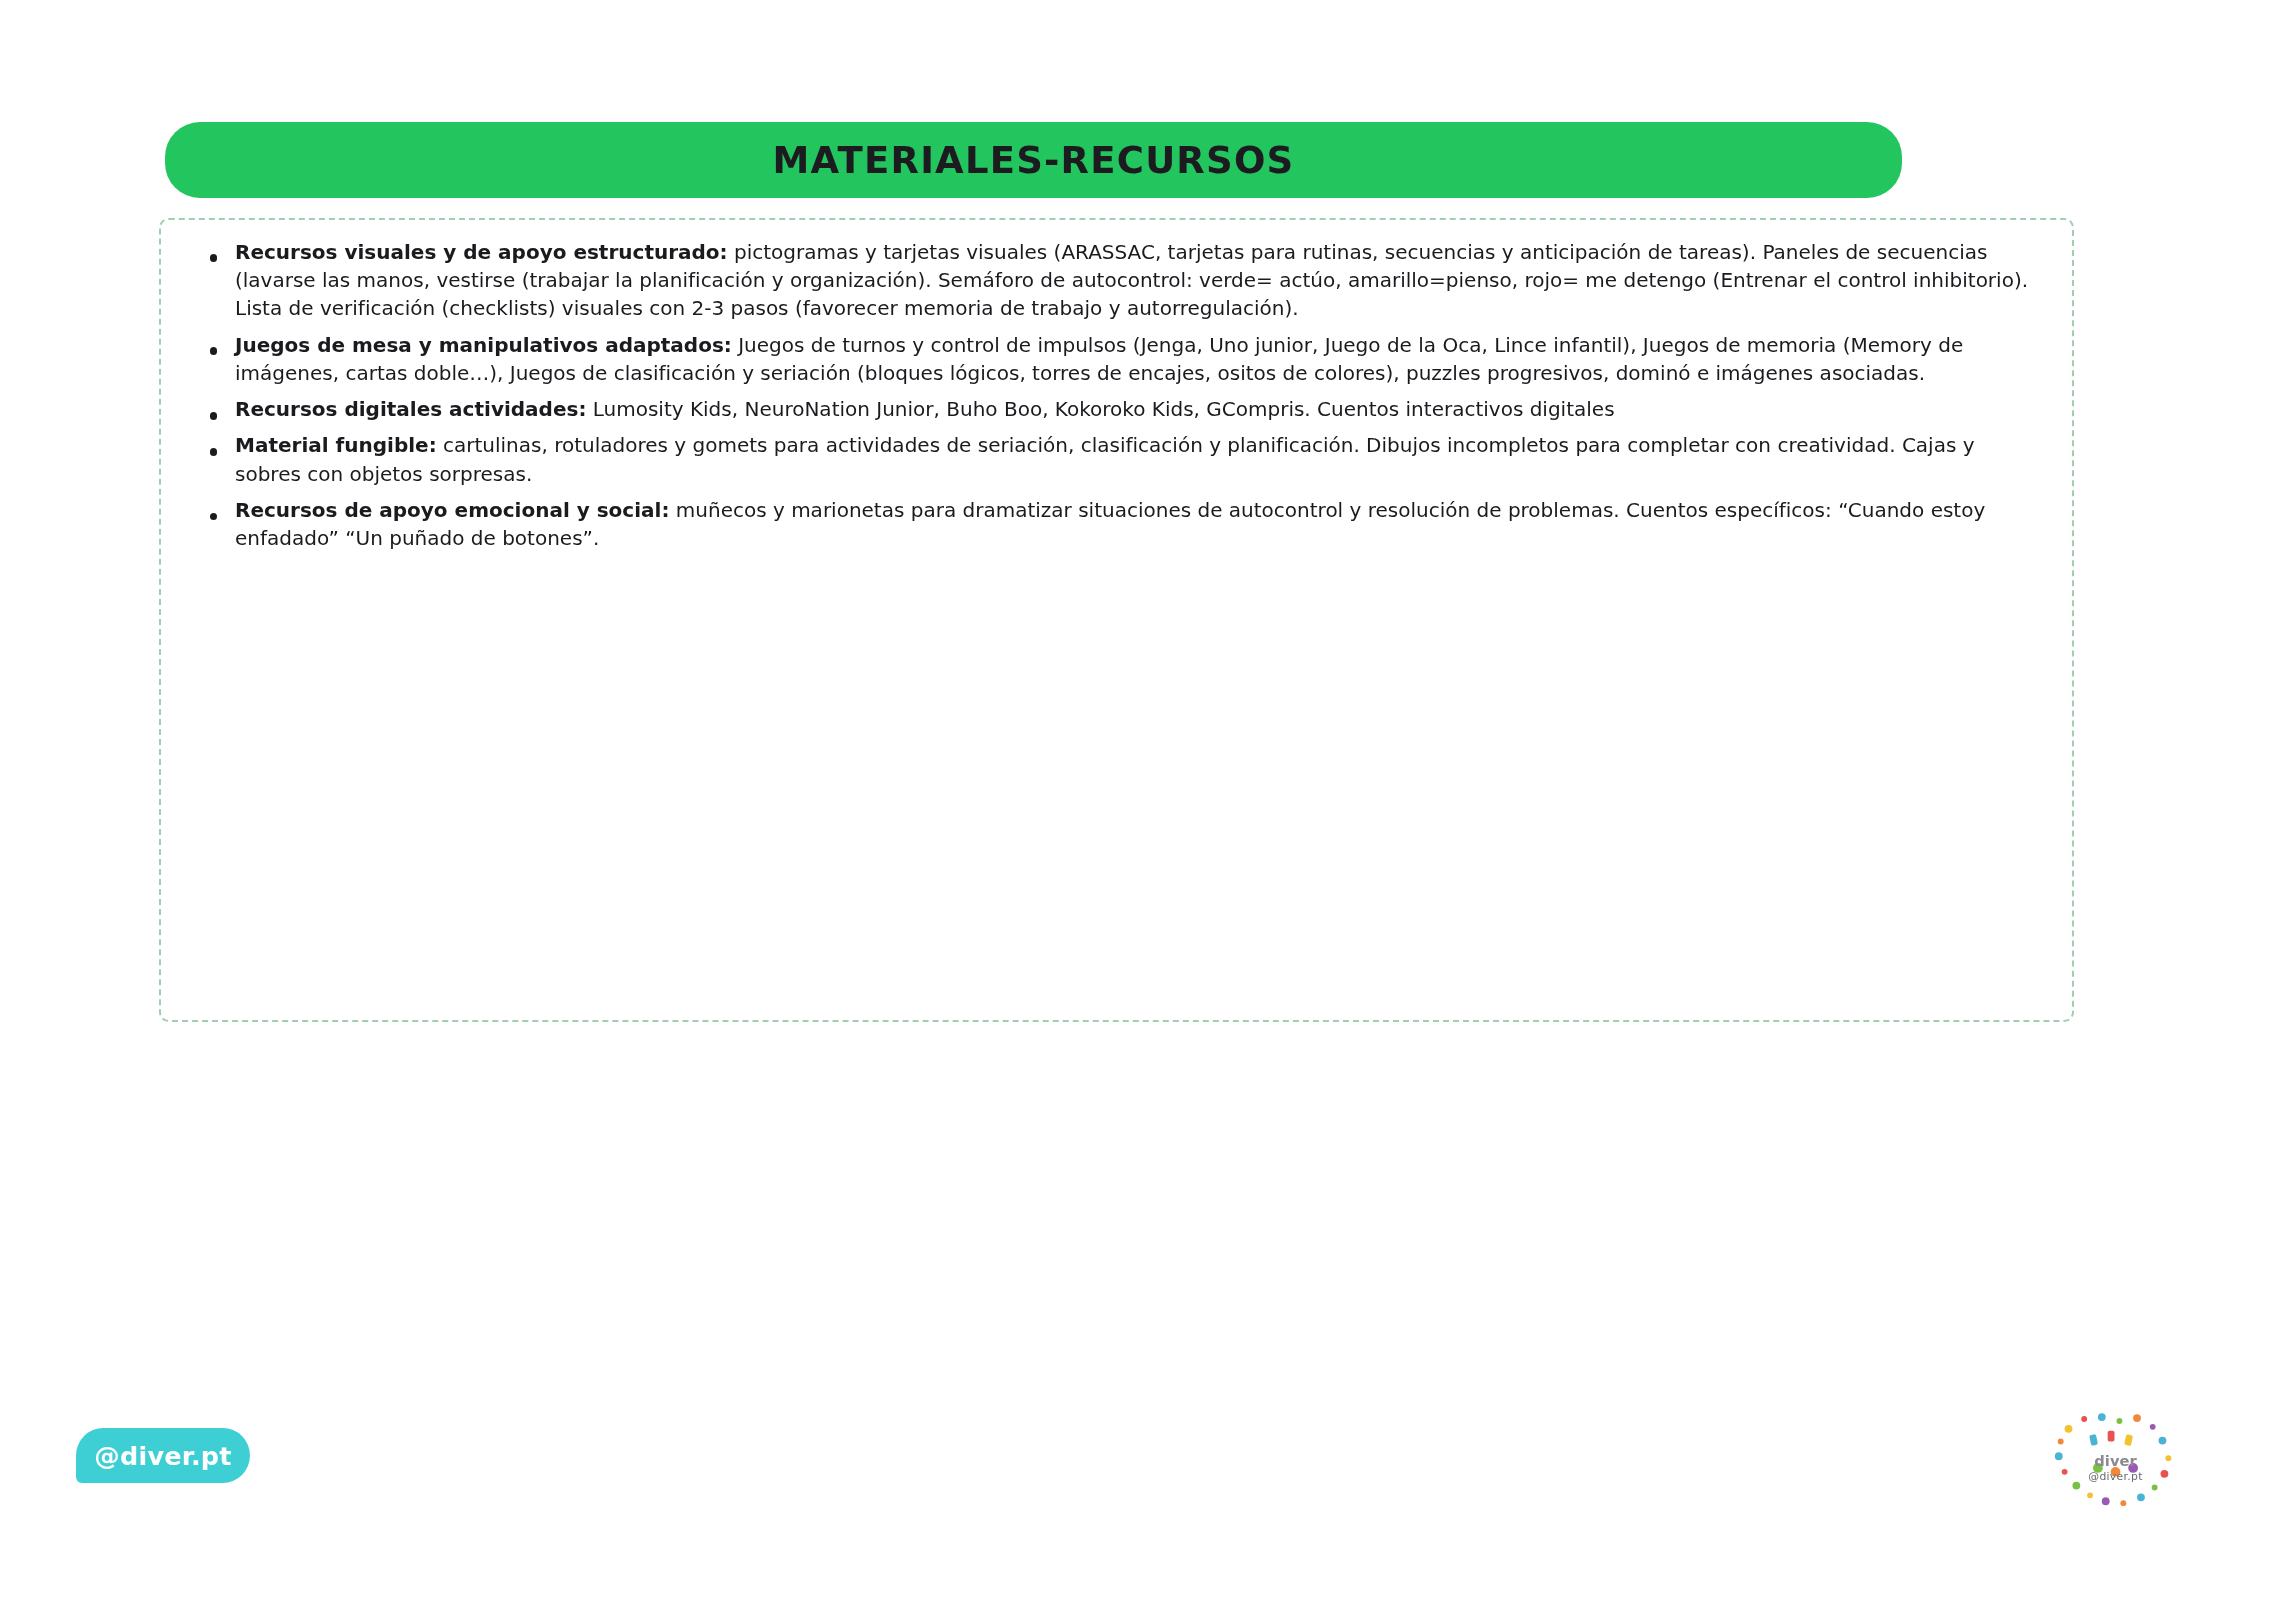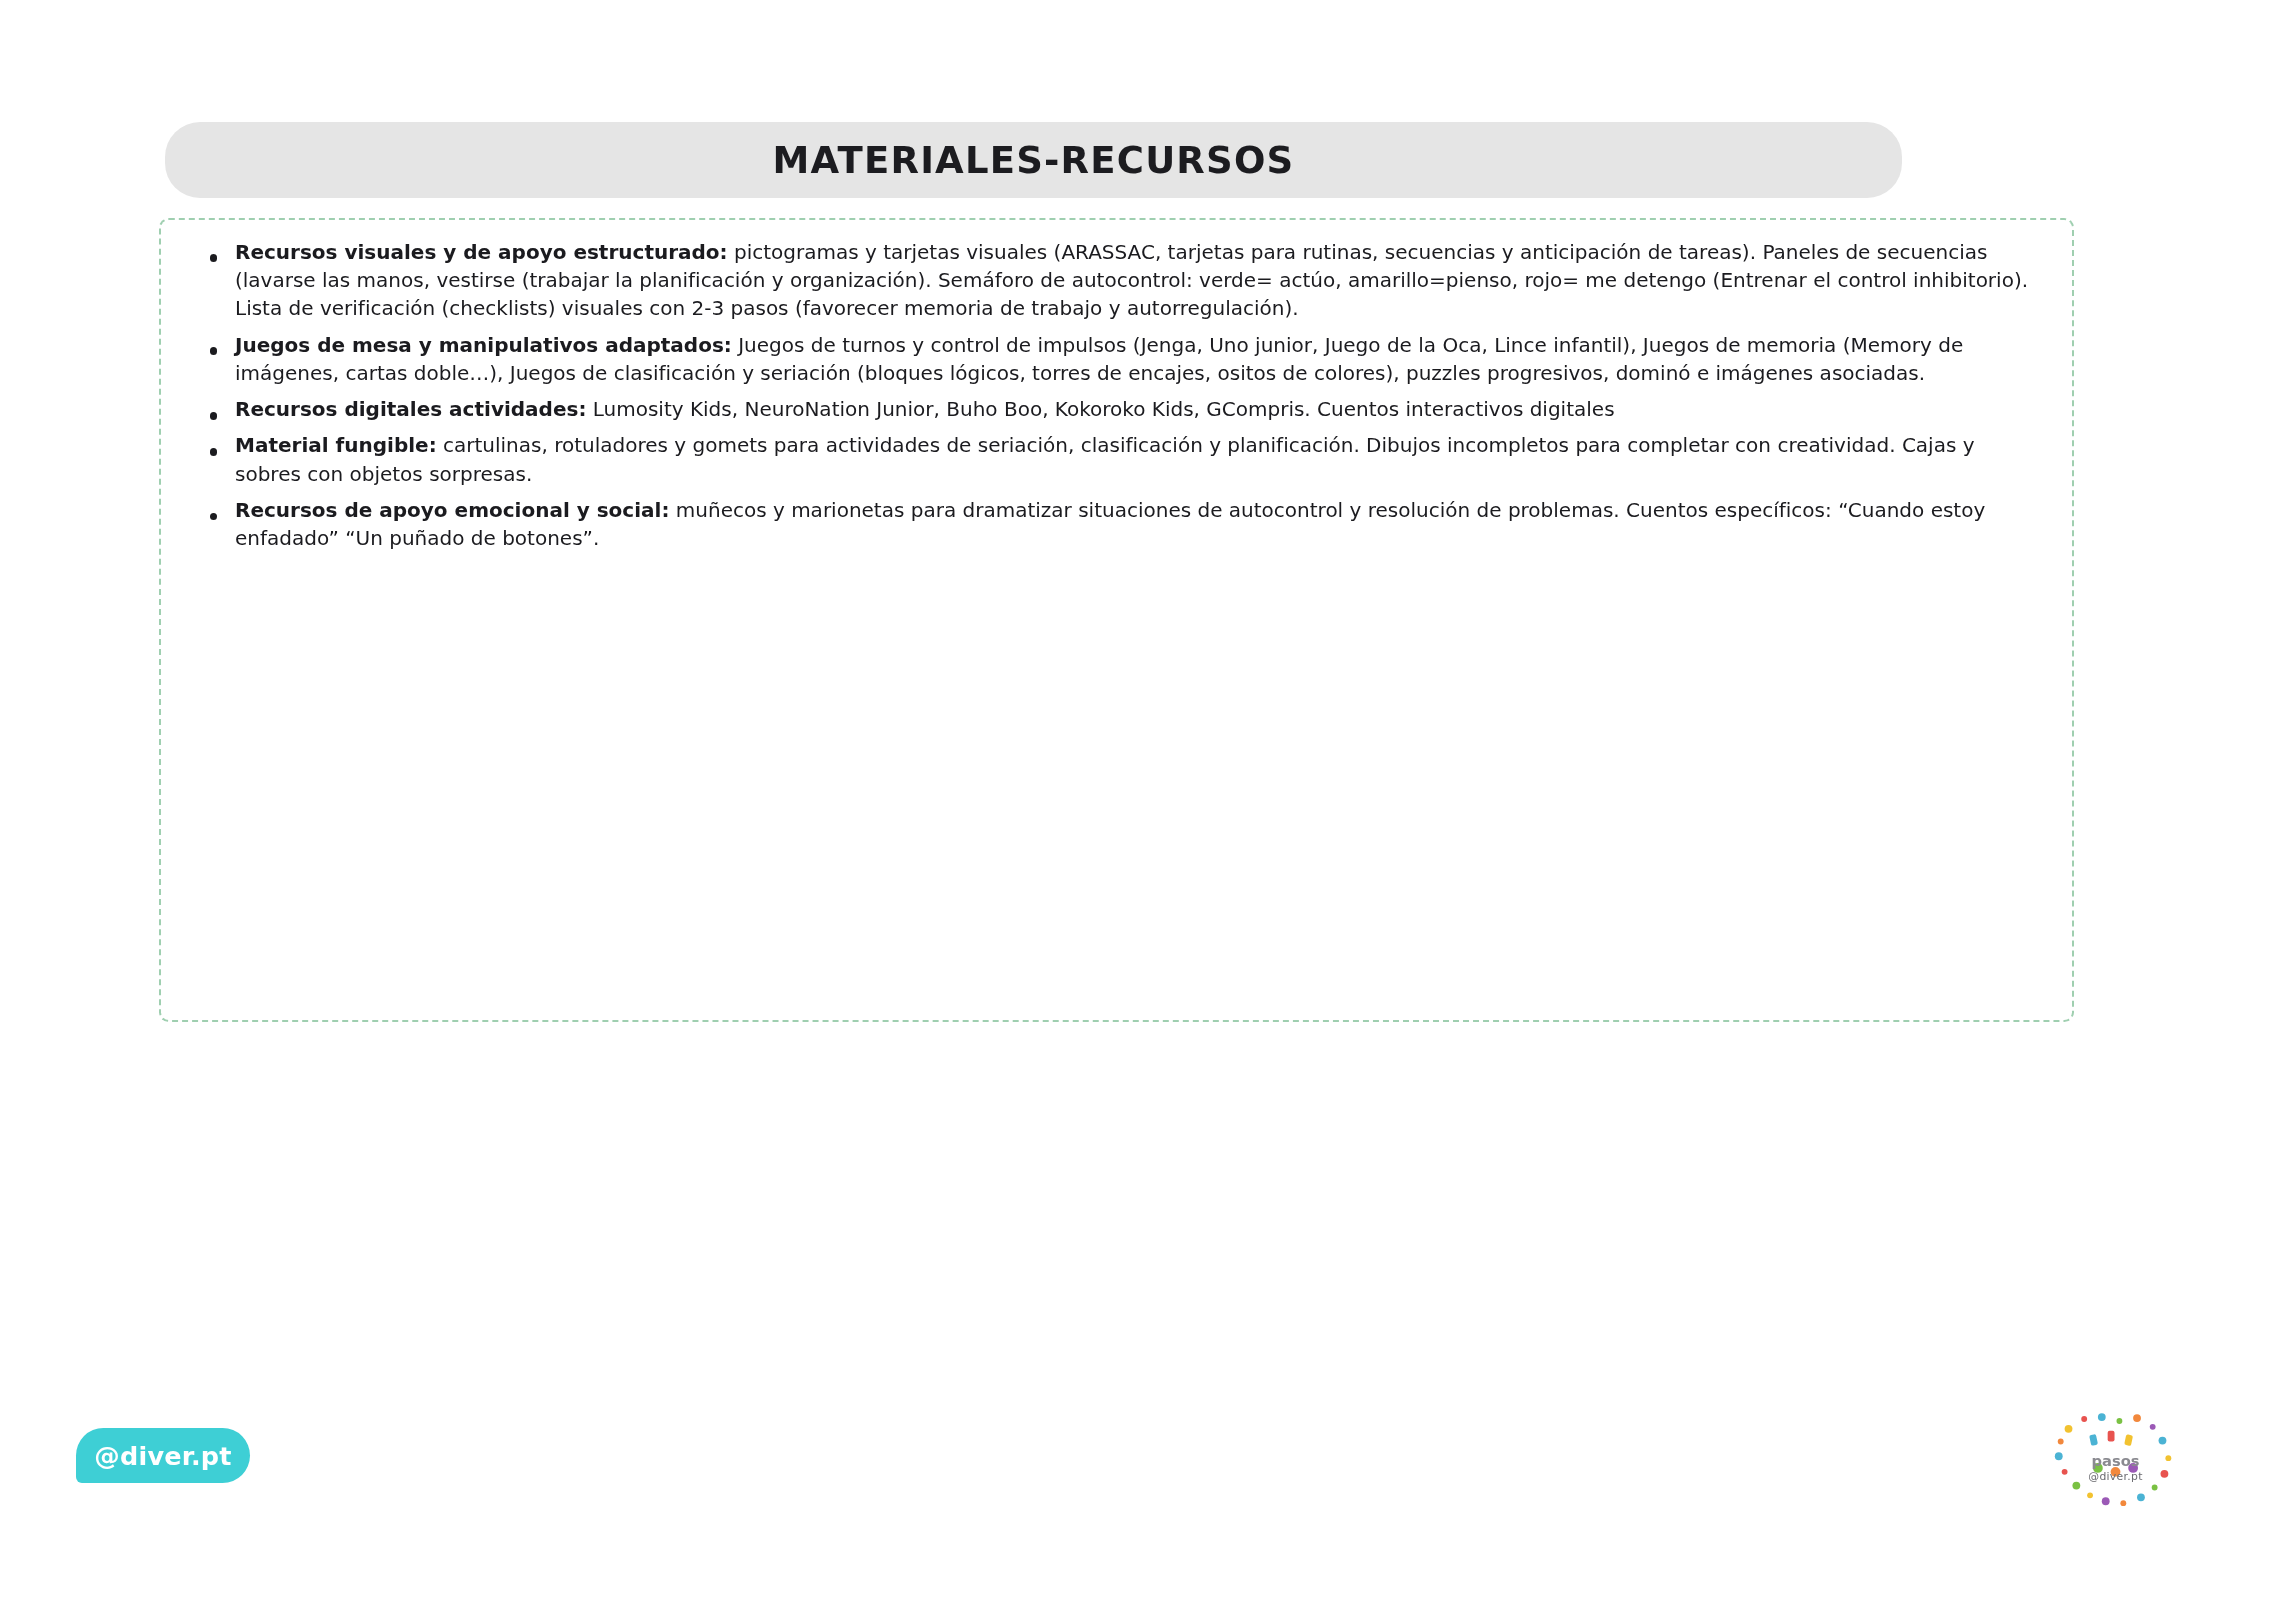--- a/index.html
+++ b/index.html
@@ -21,21 +21,21 @@
     background: #ffffff;
   }
 
   
   .title-banner {
     position: absolute;
     left: 165px;
     top: 122px;
     width: 1737px;
     height: 76px;
-    background: #e5e5e5;
+    background: #22c55e;
     border-radius: 35px;
     display: flex;
     align-items: center;
     justify-content: center;
   }
   .title-text {
     font-family: "DejaVu Sans", sans-serif;
     font-weight: 700;
     font-size: 37px;
     letter-spacing: 1.2px;
@@ -201,18 +201,18 @@
       <circle cx="18" cy="64" r="3" fill="#e8534f"></circle>
       <circle cx="12" cy="48" r="4" fill="#4bb3d4"></circle>
       <circle cx="14" cy="33" r="3" fill="#f2883c"></circle>
       <rect x="44" y="26" width="7" height="11" rx="2" fill="#4bb3d4" transform="rotate(-12 47 31)"></rect>
       <rect x="62" y="22" width="7" height="11" rx="2" fill="#e8534f"></rect>
       <rect x="80" y="26" width="7" height="11" rx="2" fill="#f2c230" transform="rotate(12 83 31)"></rect>
       <circle cx="52" cy="60" r="5" fill="#7ac143"></circle>
       <circle cx="70" cy="64" r="5" fill="#f2883c"></circle>
       <circle cx="88" cy="60" r="5" fill="#9b59b6"></circle>
     </svg>
-    <div class="logo-word">pasos</div>
+    <div class="logo-word">diver</div>
     <div class="logo-text">@diver.pt</div>
   </div>
 
 </div>
 
 
 </body></html>

